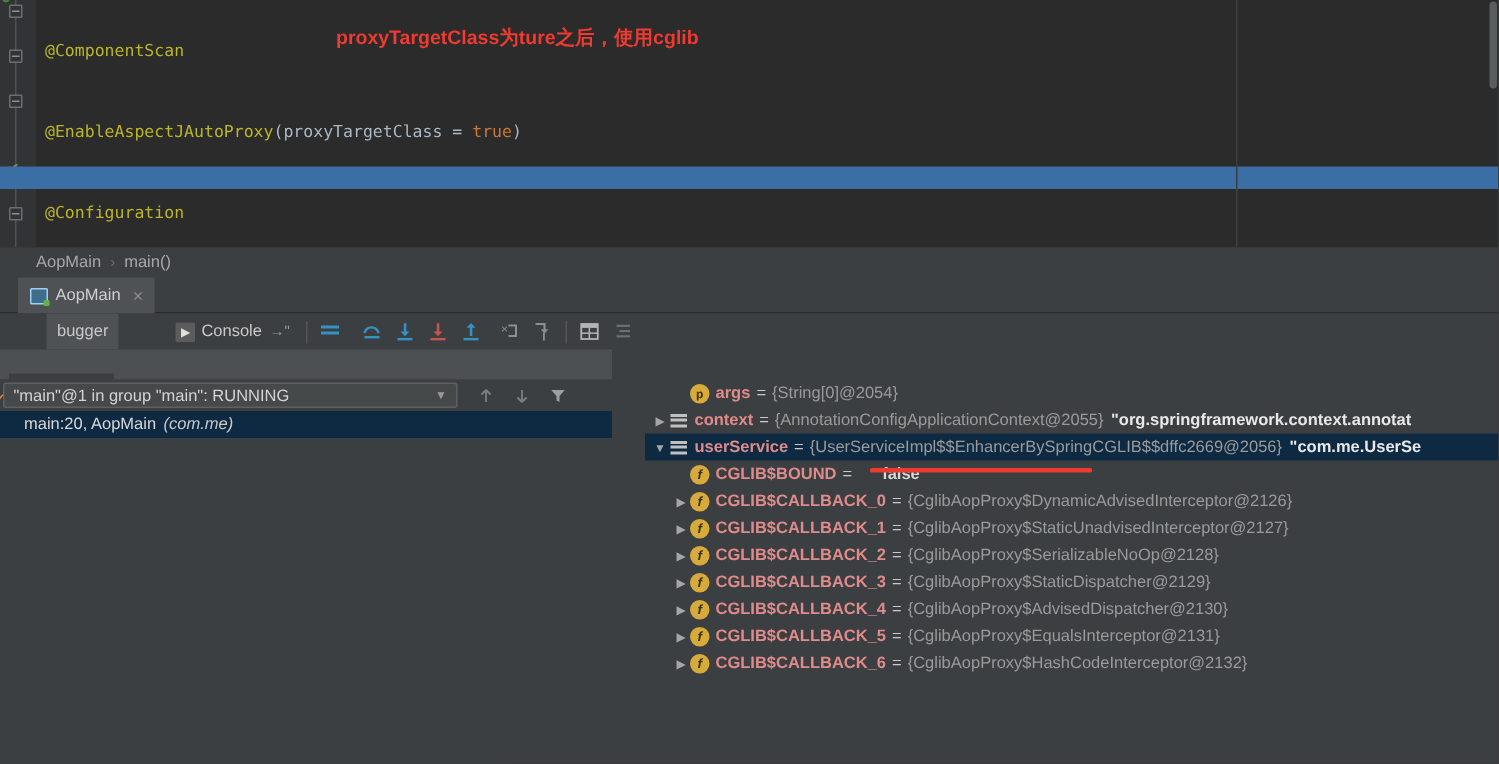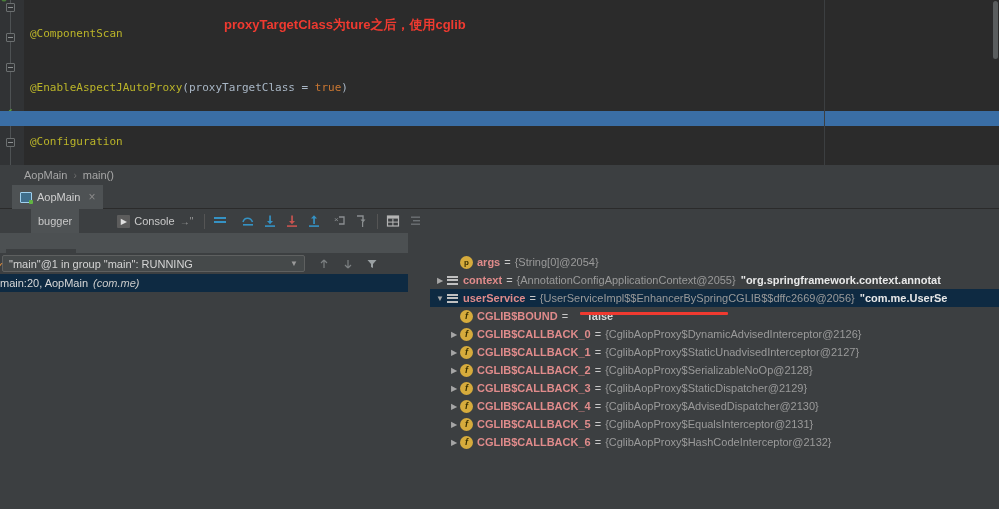--- a/index.html
+++ b/index.html
@@ -154,21 +154,21 @@
     display:flex; align-items:center; padding-left:6px;
     font-size:11px; color:#d4d4d4;
   }
   .thr-arrow { position:absolute; right:6px; color:#9a9a9a; font-size:8px; }
   .thr-mark { position:absolute; left:-8px; top:4px; color:#e8913a; font-size:11px;}
   .fbtn { position:absolute; top:3px; width:16px; height:16px; display:flex;align-items:center;justify-content:center;}
 
   .frame-row {
     position:absolute; left:0; top:21px; width:408px; height:18px;
     background:#0e2a42; display:flex; align-items:center;
-    font-size:11px; color:#d8d8d8; padding-left:0;
+    font-size:11px; color:#d8d8d8; padding-left:16px;
   }
   .frame-row .pkg { color:#c9c9c9; font-style:italic; margin-left:5px; }
   .vtoolbar {
     position:absolute; left:408px; top:20px; width:22px; height:256px;
     background:#3c3f41;
   }
   .vbtn { position:absolute; left:3px; width:17px; height:17px; display:flex;align-items:center;justify-content:center; color:#9a9ea0;}
   .vbtn.sel { background:#565b5e; border-radius:2px; }
 
   

